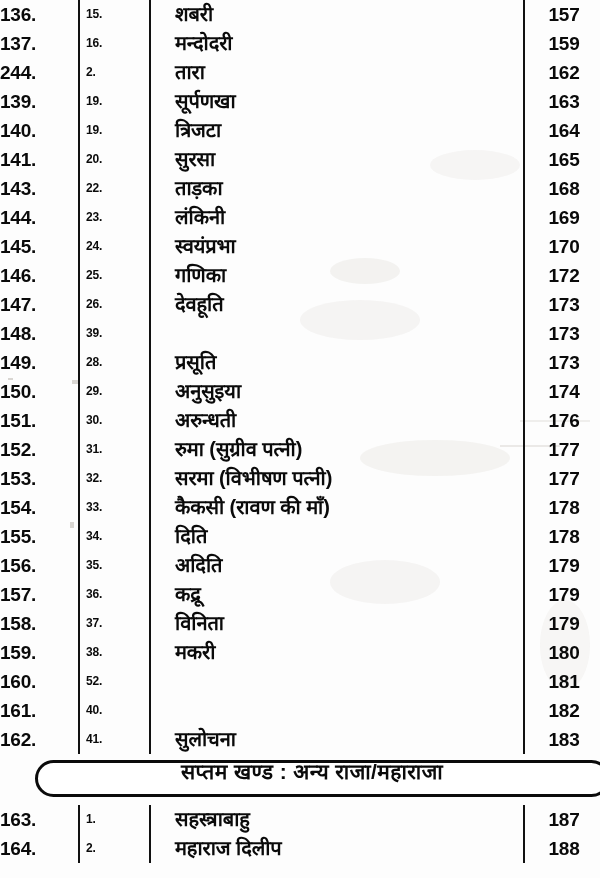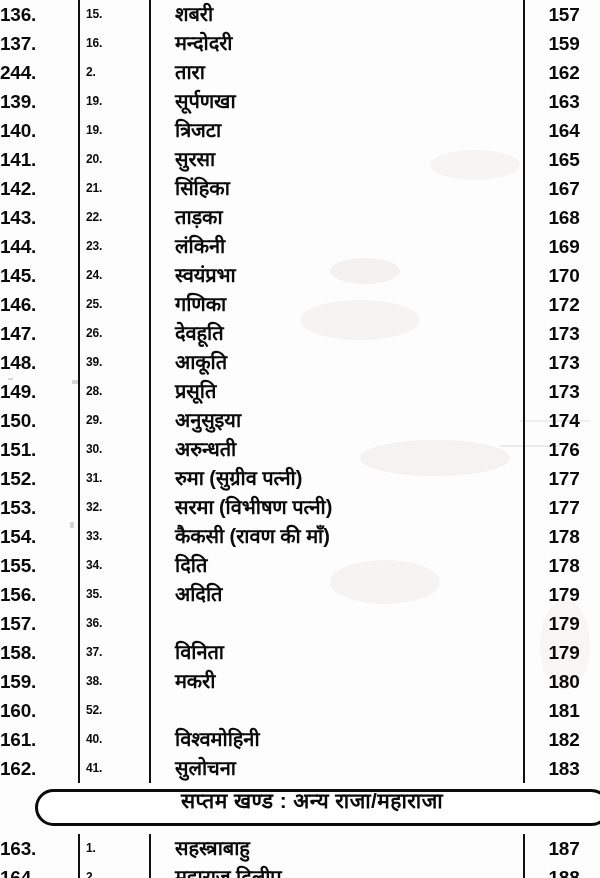--- a/index.html
+++ b/index.html
@@ -194,27 +194,20 @@
           <span class="c-page">164</span>
         </div>
         <div class="row">
           <span class="c-serial">141.</span>
           <span class="c-index">20.</span>
           <span class="c-title">सुरसा</span>
           <span class="vr-right"></span>
           <span class="c-page">165</span>
         </div>
         <div class="row">
-          <span class="c-serial">142.</span>
-          <span class="c-index">21.</span>
-          <span class="c-title">सिंहिका</span>
-          <span class="vr-right"></span>
-          <span class="c-page">167</span>
-        </div>
-        <div class="row">
           <span class="c-serial">143.</span>
           <span class="c-index">22.</span>
           <span class="c-title">ताड़का</span>
           <span class="vr-right"></span>
           <span class="c-page">168</span>
         </div>
         <div class="row">
           <span class="c-serial">144.</span>
           <span class="c-index">23.</span>
           <span class="c-title">लंकिनी</span>
@@ -238,21 +231,20 @@
         <div class="row">
           <span class="c-serial">147.</span>
           <span class="c-index">26.</span>
           <span class="c-title">देवहूति</span>
           <span class="vr-right"></span>
           <span class="c-page">173</span>
         </div>
         <div class="row">
           <span class="c-serial">148.</span>
           <span class="c-index">39.</span>
-          <span class="c-title">आकूति</span>
           <span class="vr-right"></span>
           <span class="c-page">173</span>
         </div>
         <div class="row">
           <span class="c-serial">149.</span>
           <span class="c-index">28.</span>
           <span class="c-title">प्रसूति</span>
           <span class="vr-right"></span>
           <span class="c-page">173</span>
         </div>
@@ -301,20 +293,21 @@
         <div class="row">
           <span class="c-serial">156.</span>
           <span class="c-index">35.</span>
           <span class="c-title">अदिति</span>
           <span class="vr-right"></span>
           <span class="c-page">179</span>
         </div>
         <div class="row">
           <span class="c-serial">157.</span>
           <span class="c-index">36.</span>
+          <span class="c-title">कद्रू</span>
           <span class="vr-right"></span>
           <span class="c-page">179</span>
         </div>
         <div class="row">
           <span class="c-serial">158.</span>
           <span class="c-index">37.</span>
           <span class="c-title">विनिता</span>
           <span class="vr-right"></span>
           <span class="c-page">179</span>
         </div>
@@ -327,21 +320,20 @@
         </div>
         <div class="row">
           <span class="c-serial">160.</span>
           <span class="c-index">52.</span>
           <span class="vr-right"></span>
           <span class="c-page">181</span>
         </div>
         <div class="row">
           <span class="c-serial">161.</span>
           <span class="c-index">40.</span>
-          <span class="c-title">विश्वमोहिनी</span>
           <span class="vr-right"></span>
           <span class="c-page">182</span>
         </div>
         <div class="row">
           <span class="c-serial">162.</span>
           <span class="c-index">41.</span>
           <span class="c-title">सुलोचना</span>
           <span class="vr-right"></span>
           <span class="c-page">183</span>
         </div>

